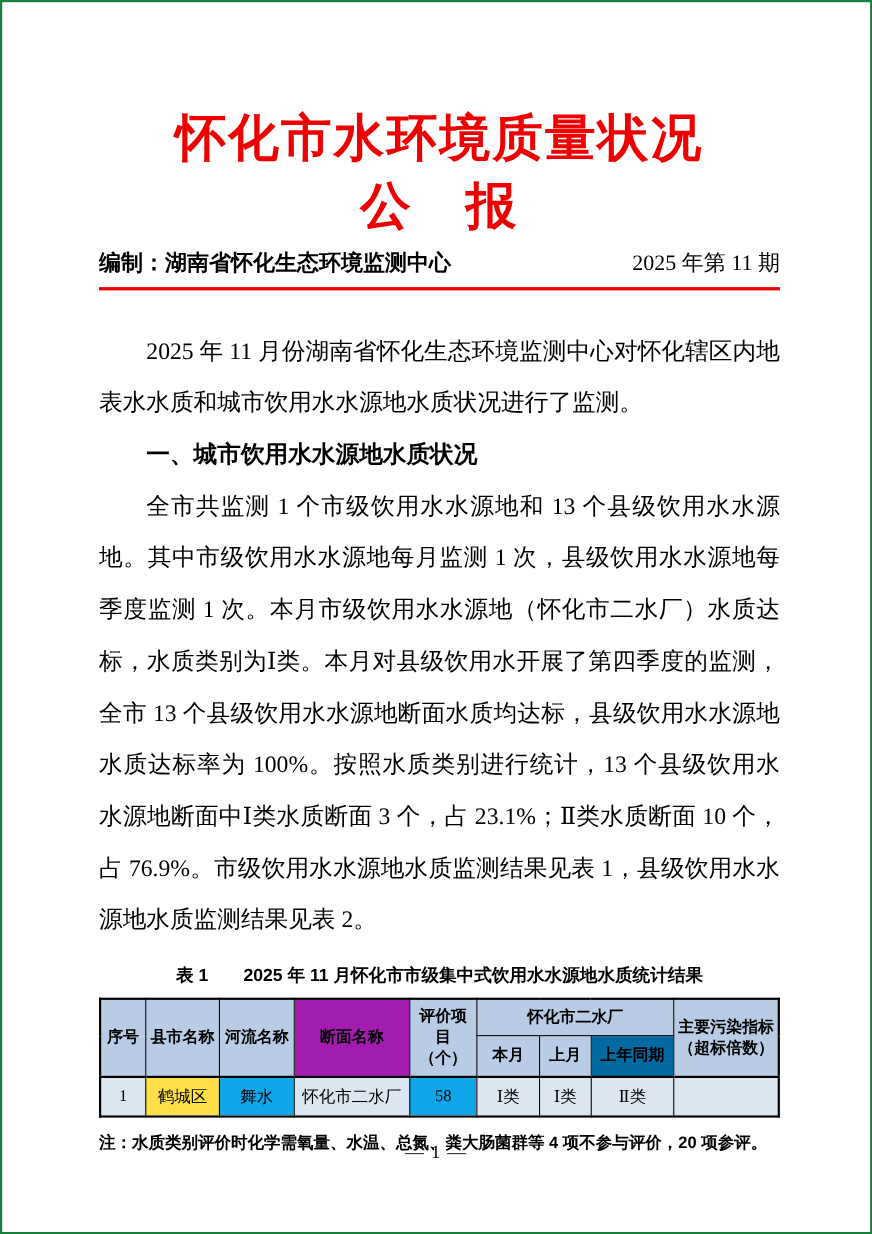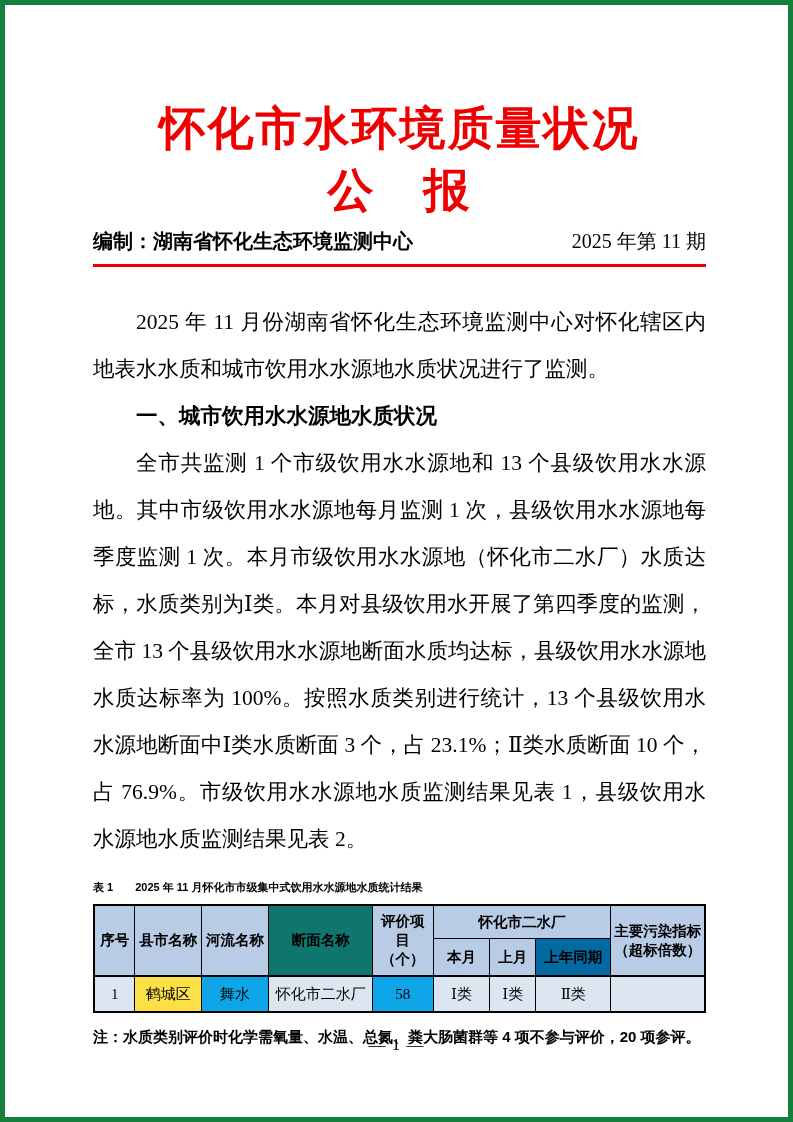--- a/index.html
+++ b/index.html
@@ -1,20 +1,20 @@
 <!DOCTYPE html>
 <html><head>
 <meta charset="utf-8">
 <style>
   html,body{margin:0;padding:0;background:#ffffff;}
   .page{
     position:relative;
     width:793px;height:1122px;
     background:#ffffff;
-    border:5px solid #15803d;
+    border:2px solid #15803d;
     box-sizing:border-box;
     padding:0 82px 0 88px;
     overflow:hidden;
     font-family:"Liberation Serif","DejaVu Serif",serif;
     color:#000;
   }
   .title{
     text-align:center;
     font-family:"Liberation Sans","DejaVu Sans",sans-serif;
     font-weight:bold;
@@ -54,24 +54,24 @@
     font-family:"Liberation Sans","DejaVu Sans",sans-serif;
     font-weight:bold;
     font-size:21.5px;
     line-height:47px;
     text-indent:2em;
     margin:0;
   }
   .table-caption{
     margin-top:17px;
     margin-bottom:9px;
-    text-align:left;
+    text-align:center;
     font-family:"Liberation Sans","DejaVu Sans",sans-serif;
     font-weight:600;
-    font-size:11px;
+    font-size:16px;
   }
   table.t1{
     width:100%;
     border-collapse:collapse;
     table-layout:fixed;
     border:2.5px solid #000;
   }
   table.t1 th, table.t1 td{
     border:1px solid #000;
     text-align:center;
@@ -142,21 +142,21 @@
       <col style="width:9.3%">
       <col style="width:7.5%">
       <col style="width:12.3%">
       <col style="width:15.4%">
     </colgroup>
     <tbody>
         <tr class="h1">
       <th rowspan="2" style="background: rgb(185, 204, 230);">序号</th>
       <th rowspan="2" style="background: rgb(185, 204, 230);">县市名称</th>
       <th rowspan="2" style="background: rgb(185, 204, 230);">河流名称</th>
-      <th rowspan="2" style="background: #0f766e;">断面名称</th>
+      <th rowspan="2" style="background: #a21caf;">断面名称</th>
       <th rowspan="2" style="background: rgb(185, 204, 230);">评价项目（个）</th>
       <th colspan="3" style="background: rgb(185, 204, 230);">怀化市二水厂</th>
       <th rowspan="2" style="background: rgb(185, 204, 230);">主要污染指标（超标倍数）</th>
     </tr>
     <tr class="h2">
       <th style="background: rgb(185, 204, 230);">本月</th>
       <th style="background: rgb(185, 204, 230); text-align: center;">上月</th>
       <th style="background: #0369a1;">上年同期</th>
     </tr>
     <tr class="data">

